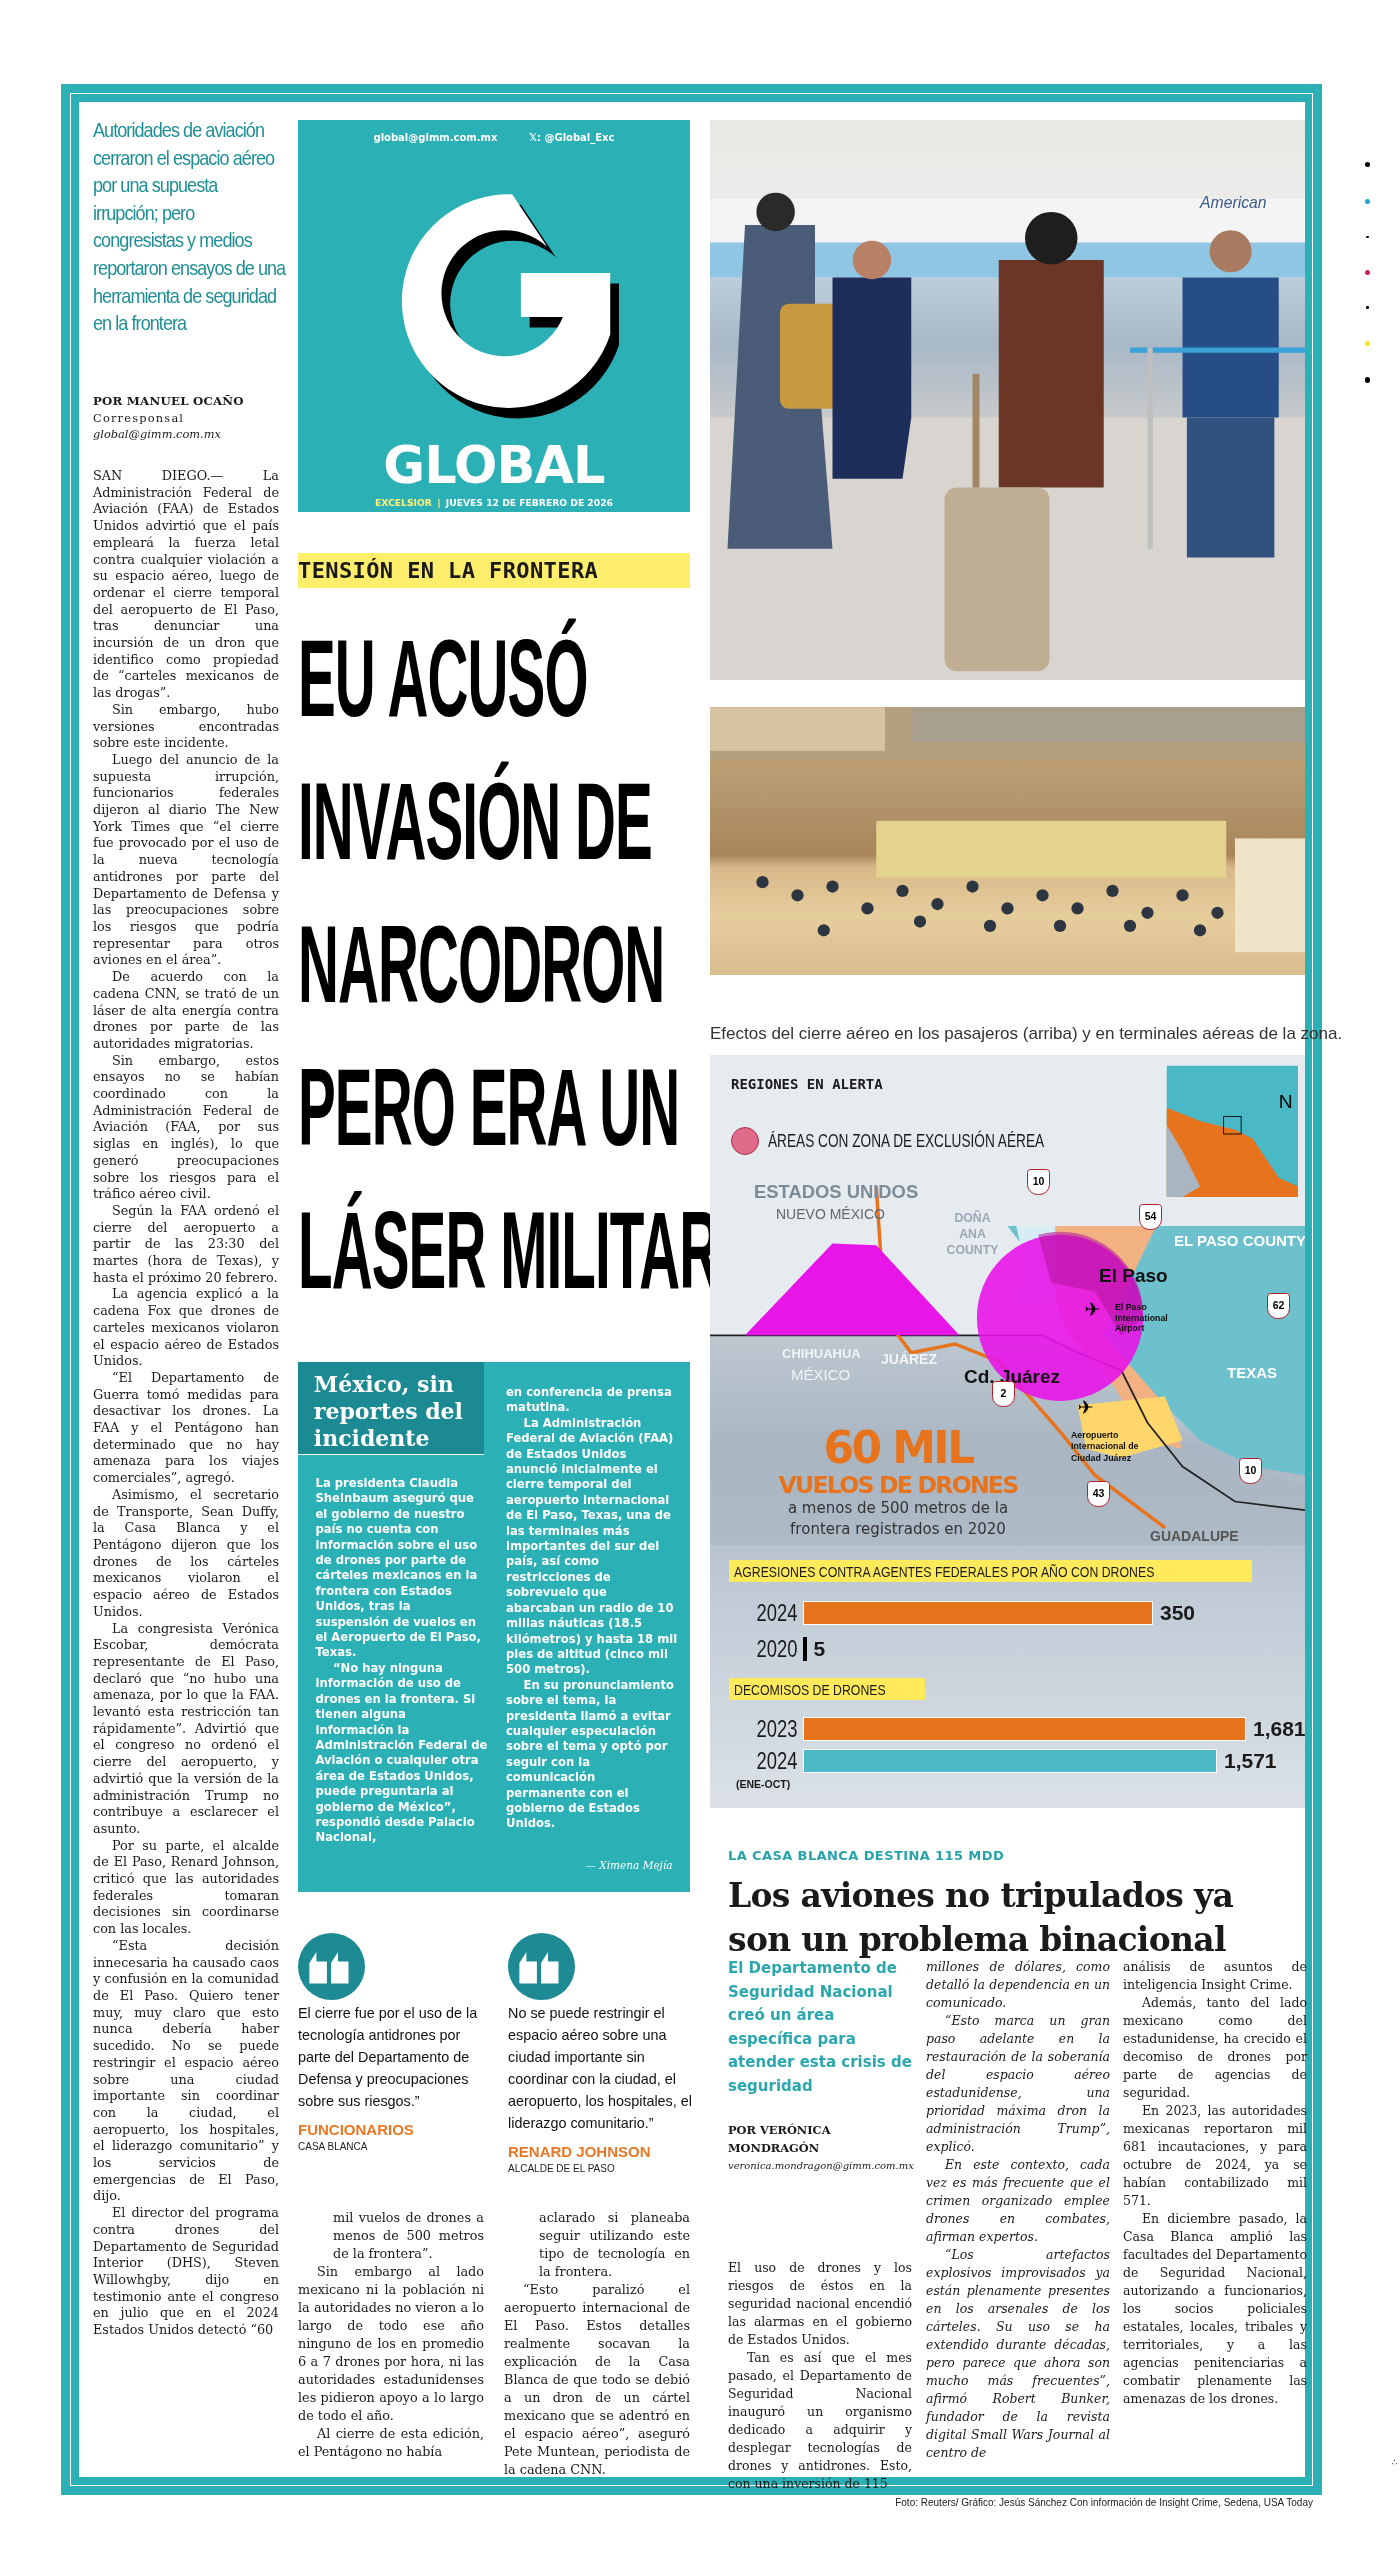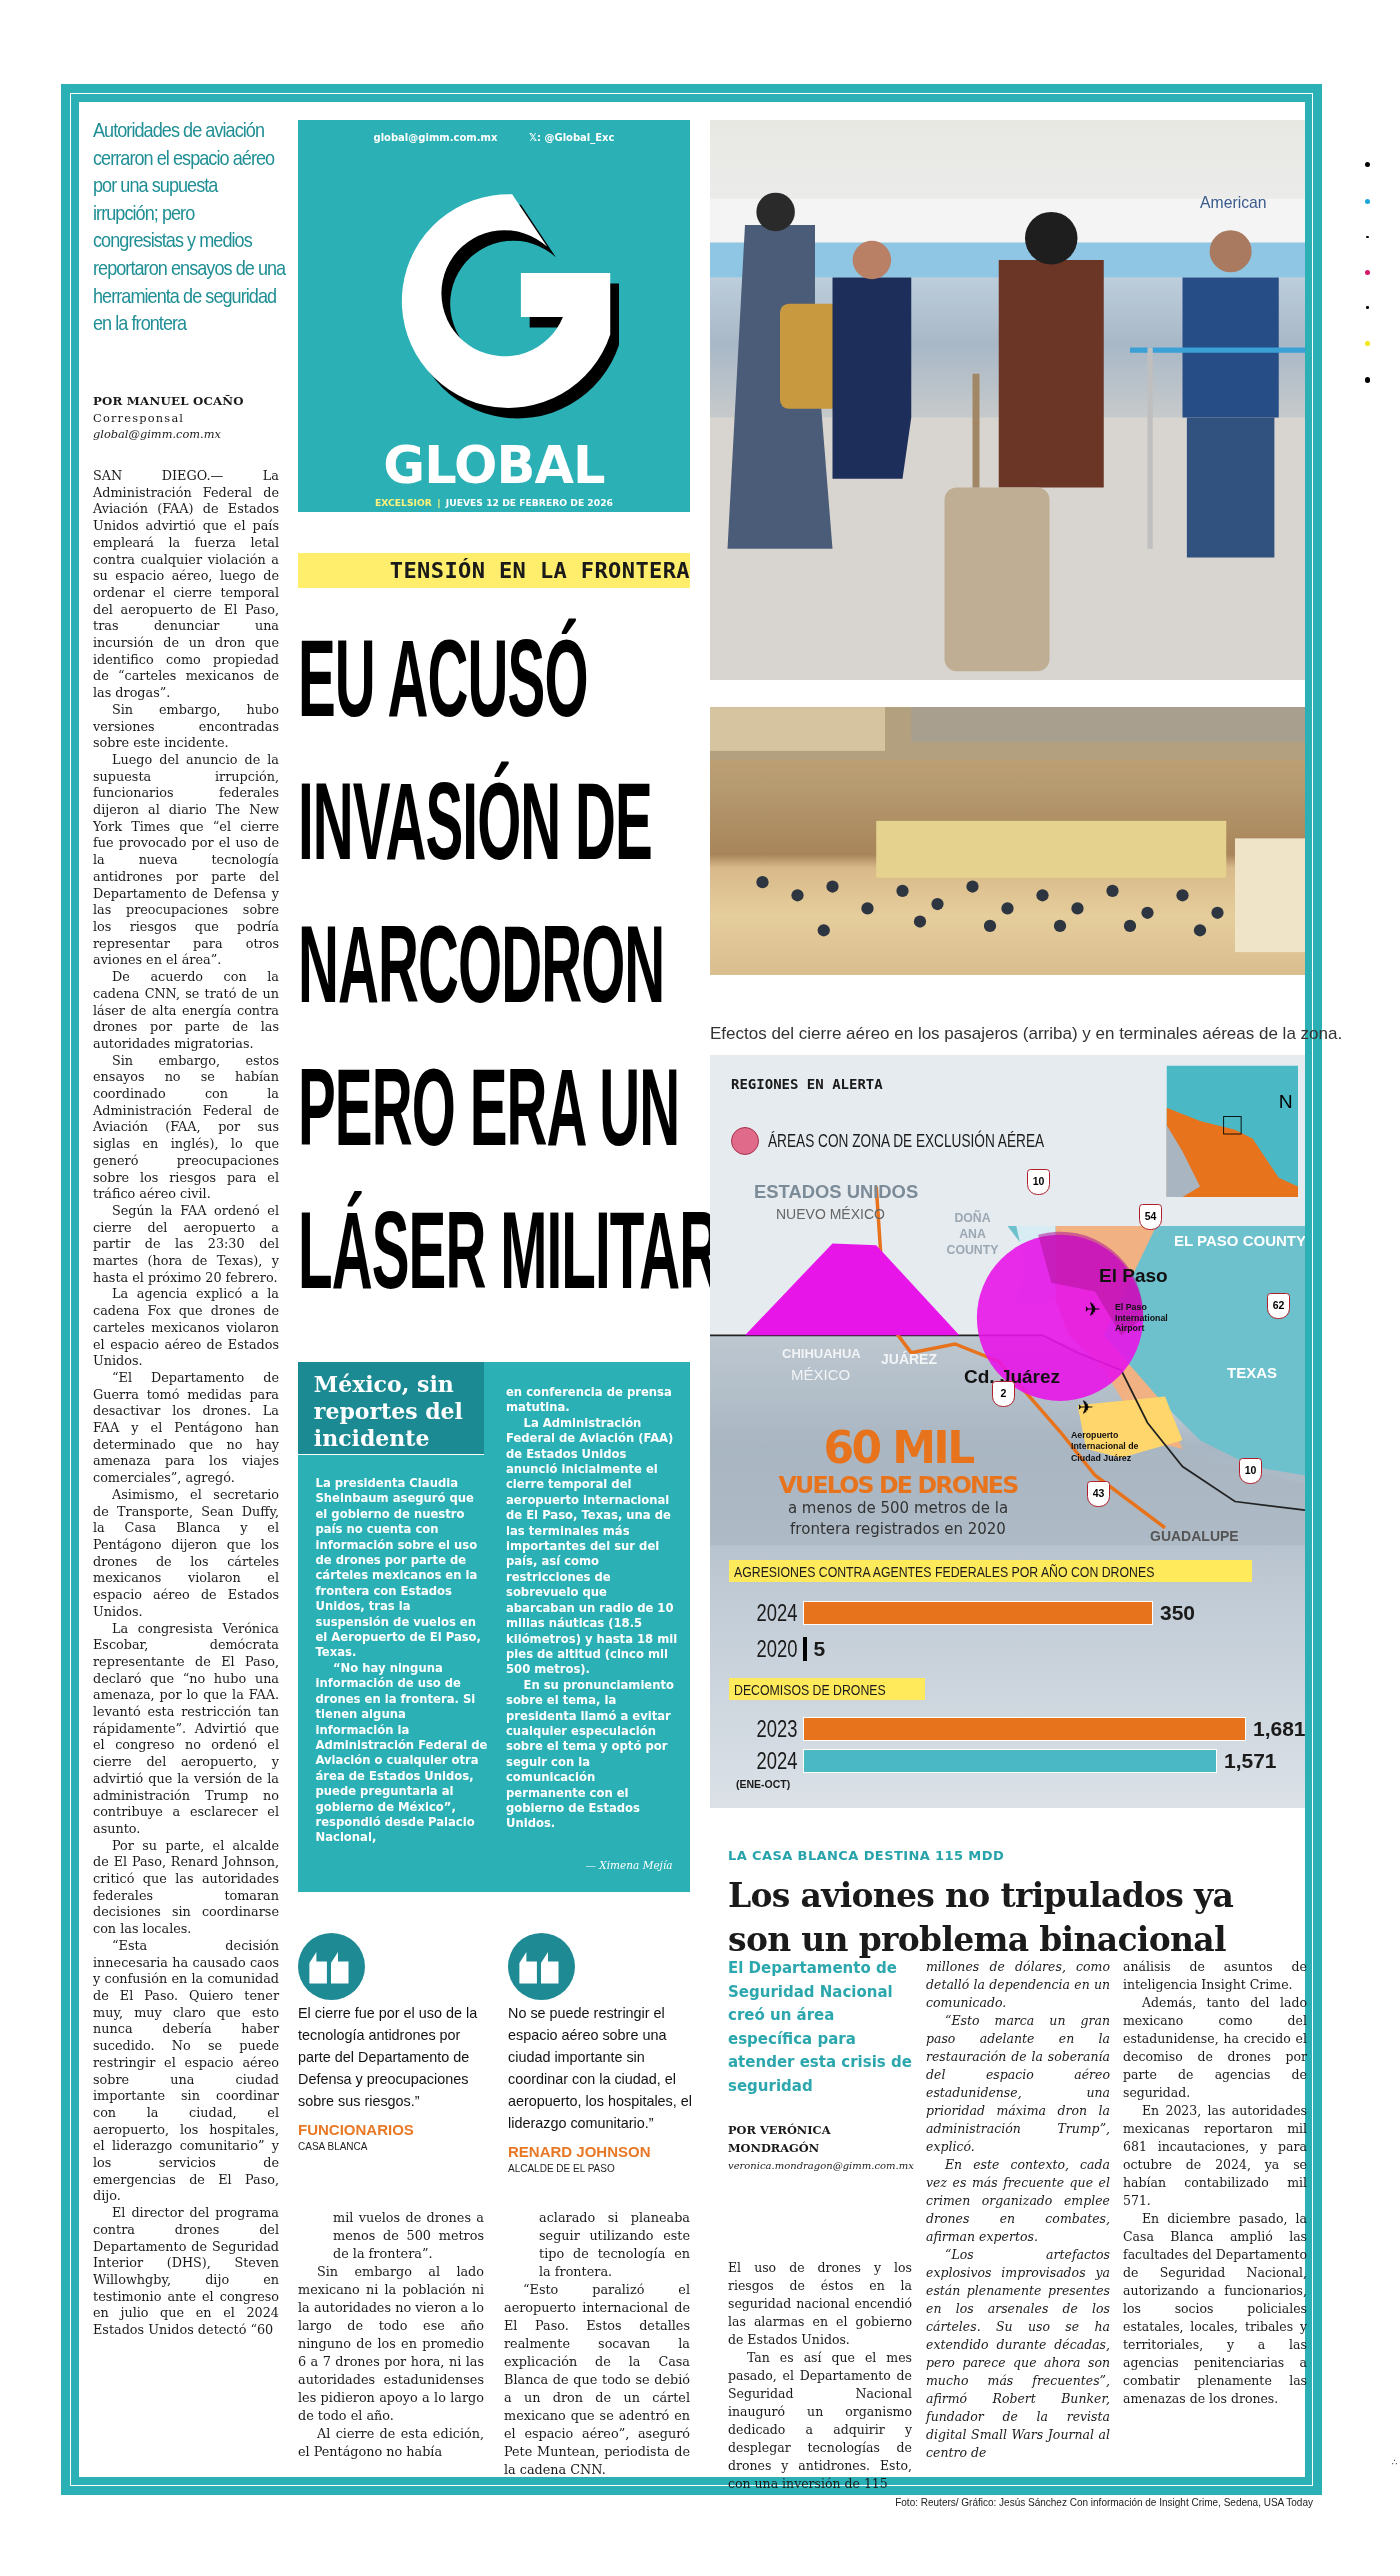--- a/index.html
+++ b/index.html
@@ -30,21 +30,21 @@
   
   .masthead { position: absolute; left: 298px; top: 120px; width: 392px; height: 392px; background: #2bb0b6; }
   .mh-contact { position: absolute; top: 12.3px; left: 0; width: 100%; text-align: center; color: #ffffff; font-family: "DejaVu Sans", sans-serif; font-weight: bold; font-size: 10px; }
   .mh-contact span { margin: 0 14px; }
   .mh-g { position: absolute; left: 74px; top: 48px; width: 254px; height: 254px; }
   .mh-name { position: absolute; top: 320px; left: 0; width: 100%; text-align: center; color: #ffffff; font-family: "DejaVu Sans", sans-serif; font-weight: bold; font-size: 51px; letter-spacing: -0.9px; line-height: 51px; }
   .mh-date { position: absolute; top: 377px; left: 0; width: 100%; text-align: center; font-family: "DejaVu Sans", sans-serif; font-weight: bold; font-size: 9.2px; color: #ffffff; }
   .mh-date .brand { color: #fff27a; }
   .mh-date .sep { color: #fff27a; margin: 0 5.3px; }
 
-  .kicker { position: absolute; left: 298px; top: 553px; width: 392px; height: 35px; background: #ffee6b; text-align: right; font-family: "DejaVu Sans Mono", monospace; font-weight: bold; font-size: 22px; line-height: 35px; letter-spacing: 0.4px; }
+  .kicker { position: absolute; left: 298px; top: 553px; width: 392px; height: 35px; background: #ffee6b; text-align: left; font-family: "DejaVu Sans Mono", monospace; font-weight: bold; font-size: 22px; line-height: 35px; letter-spacing: 0.4px; }
 
   .headline { position: absolute; left: 298px; top: 613px; width: 403px; font-family: "Liberation Sans", sans-serif; font-weight: bold; color: #000; }
   .headline div { font-size: 109px; line-height: 131px; height: 143px; transform: scaleX(0.52); transform-origin: left top; white-space: nowrap; letter-spacing: -1.8px; width: 779px; }
 
   
   .sidebox { position: absolute; left: 298px; top: 1362px; width: 392px; height: 530px; background: #2bb0b6; color: #ffffff; font-family: "DejaVu Sans", sans-serif; }
   .sidebox-head { position: absolute; left: 0; top: 0; width: 186px; height: 93px; background: #1c8a93; border-bottom: 1.8px solid #fff; padding: 8.8px 15.8px; font-family: "DejaVu Serif", serif; font-weight: bold; font-size: 22px; line-height: 27px; }
   .sidebox-col1 { position: absolute; left: 17.5px; top: 114px; width: 172px; font-weight: bold; font-size: 11.6px; line-height: 15.4px; }
   .sidebox-col2 { position: absolute; left: 208px; top: 23px; width: 172px; font-weight: bold; font-size: 11.6px; line-height: 15.4px; }
   .sidebox p { text-indent: 17.5px; }
@@ -59,21 +59,21 @@
   .quote .qicon span.b { left: 33px; clip-path: polygon(0 35%, 40% 0, 40% 30%, 100% 30%, 100% 100%, 0 100%); }
   .quote .qtext { font-size: 14.4px; line-height: 22px; margin-top: 1.8px; color: #111; }
   .quote .qname { font-weight: bold; color: #e87825; font-size: 15px; margin-top: 8.8px; }
   .quote .qrole { font-size: 10px; color: #222; margin-top: 3.5px; }
 
   .cont-body { position: absolute; top: 2209px; width: 186px; font-family: "DejaVu Serif", serif; font-size: 12.8px; line-height: 18px; text-align: justify; }
   .cont-body p { text-indent: 19px; }
   .cont-body p.first { text-indent: 0; margin-left: 35px; }
 
   
-  .photo1 { position: absolute; left: 710px; top: 120px; width: 595px; height: 560px; overflow: hidden; background: linear-gradient(180deg, #e8e8e3 0%, #ececec 18%, #c7d8e6 22%, #a8b8c7 40%, #d7d3cc 60%, #e5e3de 100%); }
+  .photo1 { position: absolute; left: 710px; top: 120px; width: 595px; height: 560px; overflow: hidden; background: linear-gradient(180deg, #e8e8e3 0%, #ececec 18%, #c7d8e6 22%, #a8b8c7 40%, #d7d3cc 60%, #e5e3de 100%); font-style: italic; }
   .photo2 { position: absolute; left: 710px; top: 707px; width: 595px; height: 268px; overflow: hidden; background: linear-gradient(180deg, #c9a878 0%, #b69a70 30%, #a8855a 55%, #d8b98a 60%, #e6cd9c 78%, #d9be90 100%); }
   .caption { position: absolute; left: 710px; top: 1024px; font-family: "Liberation Sans", sans-serif; font-size: 17px; color: #333; }
 
   
   .infographic { position: absolute; left: 710px; top: 1055px; width: 595px; height: 753px; background: linear-gradient(180deg, #e6ebef 0%, #e6ebef 38%, #a8b6c3 52%, #c4ced8 75%, #dbe1e7 100%); overflow: hidden; }
   .ig-title { position: absolute; left: 21px; top: 21px; font-family: "DejaVu Sans Mono", monospace; font-weight: bold; font-size: 14px; }
   .ig-legend { position: absolute; left: 21px; top: 72px; display: flex; align-items: center; }
   .ig-legend .dot { width: 28px; height: 28px; border-radius: 50%; background: #e06a8a; border: 1.8px solid #a8324c; }
   .ig-legend .txt { font-family: "Liberation Sans", sans-serif; font-size: 17.5px; margin-left: 8.8px; transform: scaleX(0.78); transform-origin: left center; white-space: nowrap; }
   .ig-label { position: absolute; font-family: "Liberation Sans", sans-serif; font-weight: bold; white-space: nowrap; }

